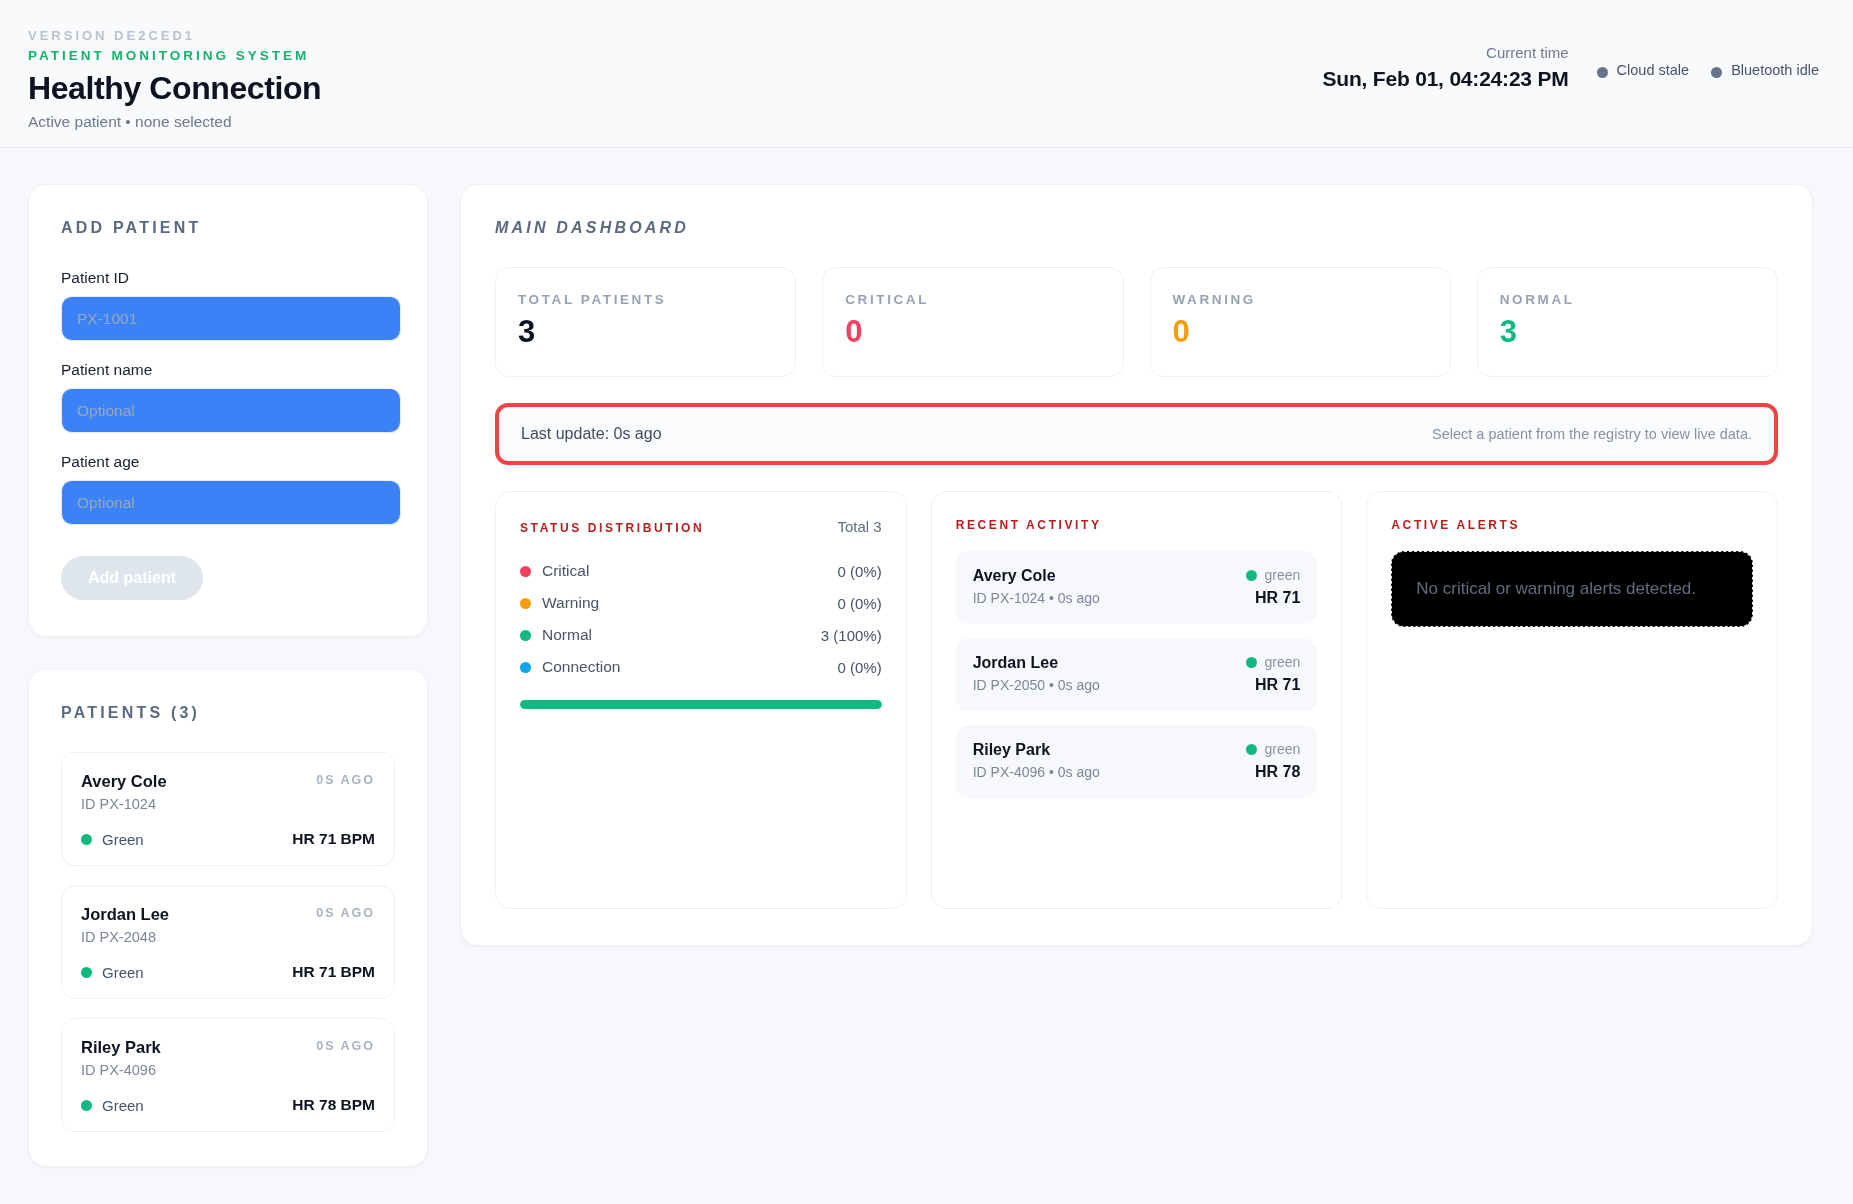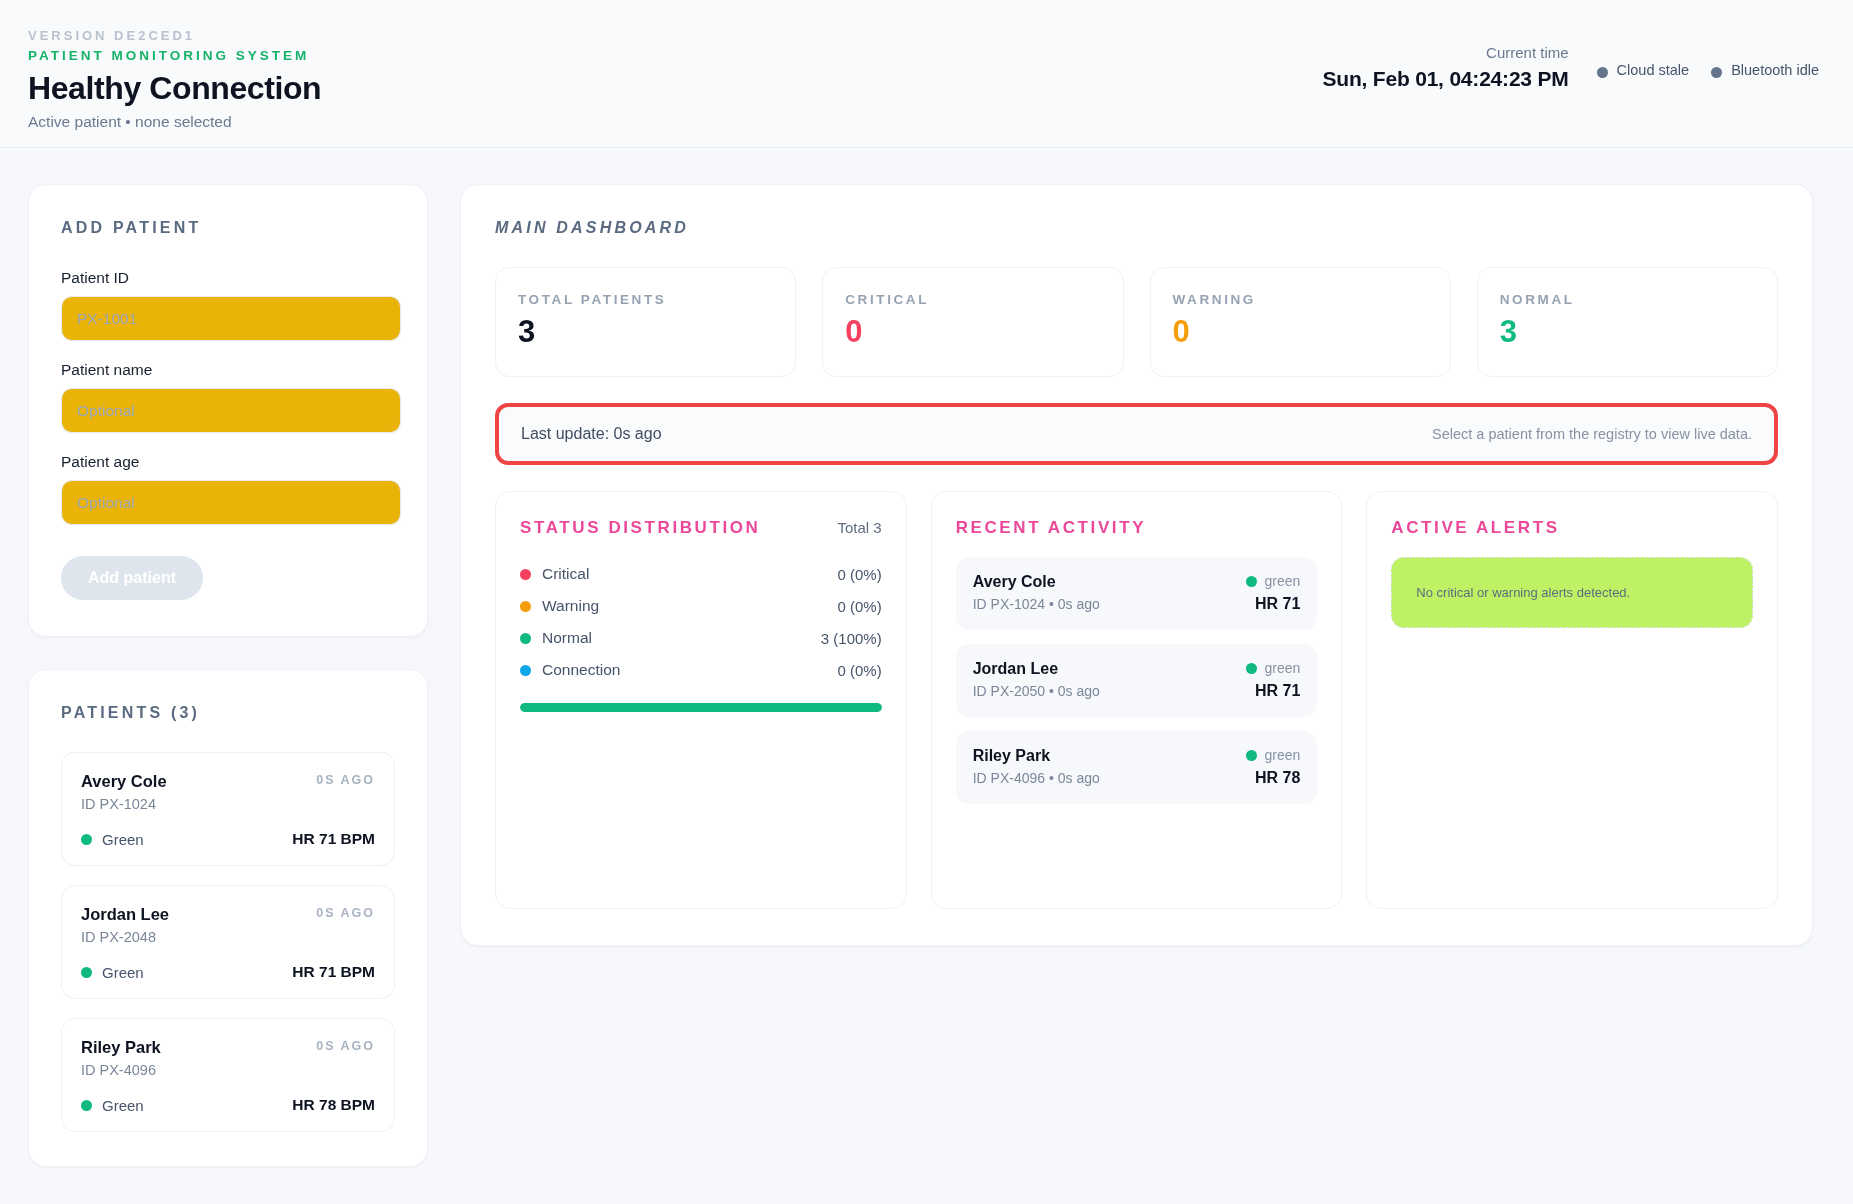--- a/index.html
+++ b/index.html
@@ -123,21 +123,21 @@
   }
   .input {
     width: 340px;
     height: 45px;
     border: 1px solid #e6ebf2;
     border-radius: 11px;
     padding: 0 15px;
     font-size: 15.5px;
     font-family: "Liberation Sans", sans-serif;
     color: #17202f;
-    background: #eab308;
+    background: #3b82f6;
     outline: none;
     box-shadow: 0 1px 2px rgba(16,30,54,0.03);
   }
   .input::placeholder { color: #9aa7b8; }
   .btn-add {
     margin-top: 11px;
     height: 44px;
     padding: 0 27px;
     border: none;
     border-radius: 23px;
@@ -208,21 +208,21 @@
   .panels { display: flex; gap: 24px; margin-top: 26px; align-items: stretch; }
   .panel {
     flex: 1;
     border: 1px solid #eef1f6;
     border-radius: 15px;
     background: #fff;
     padding: 26px 24px 26px 24px;
     min-height: 418px;
   }
   .panel-head { display: flex; justify-content: space-between; align-items: baseline; }
-  .panel-title { font-size: 17px; letter-spacing: 2.6px; font-weight: 600; color: #ec4899; }
+  .panel-title { font-size: 12px; letter-spacing: 2.6px; font-weight: 600; color: #b91c1c; }
   .panel-total { font-size: 15px; color: #5f6c80; }
 
   .dist-rows { margin-top: 20px; }
   .dist-row {
     display: flex; align-items: center; justify-content: space-between;
     padding: 7px 0;
   }
   .dist-left { display: flex; align-items: center; gap: 11px; font-size: 15.5px; color: #46546b; }
   .dist-val { font-size: 15px; color: #46546b; }
   .dist-bar {
@@ -248,23 +248,23 @@
   .act-name { font-size: 16px; font-weight: 700; color: #0d1321; line-height: 22px; }
   .act-meta { font-size: 14px; color: #7b8799; line-height: 21px; margin-top: 1px; }
   .act-right { text-align: right; }
   .act-status { display: flex; align-items: center; justify-content: flex-end; gap: 8px; font-size: 14px; color: #8792a5; line-height: 20px; }
   .act-hr { font-size: 16px; font-weight: 700; color: #0d1321; line-height: 22px; margin-top: 2px; }
 
   .alerts-empty {
     margin-top: 19px;
     border: 1px dashed #dbe3ec;
     border-radius: 13px;
-    background: #bef264;
+    background: #000000;
     padding: 27px 24px;
-    font-size: 13px;
+    font-size: 17px;
     color: #5f6c80;
   }
 </style>
 </head>
 <body>
 
 <div class="topbar">
   <div>
     <div class="brand-version">VERSION DE2CED1</div>
     <div class="brand-sub">PATIENT MONITORING SYSTEM</div>

